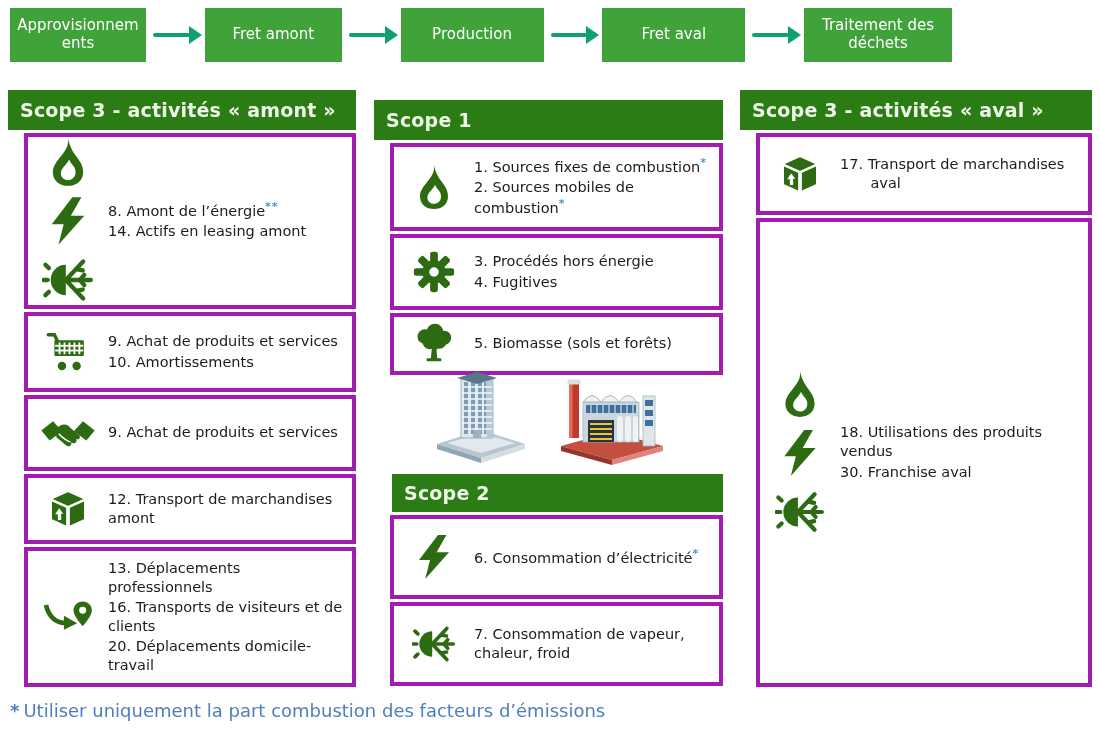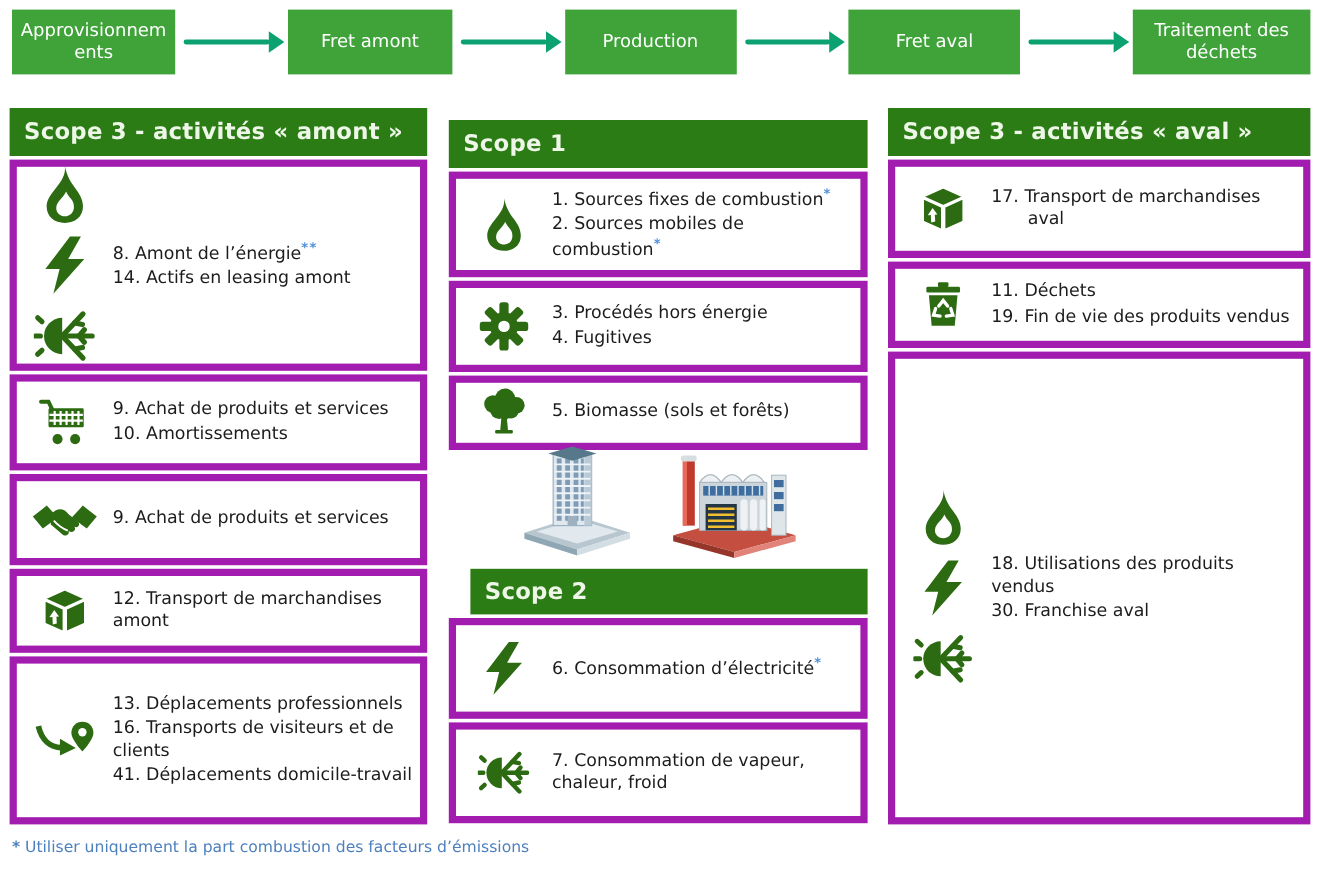--- a/index.html
+++ b/index.html
@@ -1,56 +1,56 @@
 <!DOCTYPE html>
 <html><head>
 <meta charset="utf-8">
 <style>
   html,body{margin:0;padding:0;background:#fff;}
   .canvas{position:relative;width:1100px;height:743px;background:#fff;overflow:hidden;
           font-family:"DejaVu Sans","Liberation Sans",sans-serif;}
 
   
-  .procbar{position:absolute;left:10px;top:8px;width:1082px;height:54px;display:flex;align-items:center;}
+  .procbar{position:absolute;left:10px;top:8px;width:942px;height:54px;display:flex;align-items:center;}
   .step{flex:none;background:#3fa33a;color:#fff;font-size:15px;line-height:1.18;height:54px;
         display:flex;align-items:center;justify-content:center;text-align:center;
         padding:2px 6px;box-sizing:border-box;overflow-wrap:anywhere;}
   .s1{width:136px}.s2{width:137px}.s3{width:143px}.s4{width:143px}.s5{width:148px}
   .arrowwrap{flex:1;position:relative;height:54px;min-width:40px;}
   .arrowline{position:absolute;left:7px;right:15px;top:25px;height:4px;background:#0ba171;border-radius:2px;}
   .arrowhead{position:absolute;right:3px;top:18px;width:0;height:0;
              border-left:13px solid #0ba171;border-top:9px solid transparent;border-bottom:9px solid transparent;}
 
   
   .col{position:absolute;display:flex;flex-direction:column;gap:3px;box-sizing:border-box;}
   #col-left{left:8px;top:90px;width:348px;height:597px;}
   #scope1-box{left:374px;top:100px;width:349px;height:275px;}
   #scope2-box{left:374px;top:474px;width:349px;height:212px;}
   #col-right{left:740px;top:90px;width:352px;height:597px;}
 
   .colhead{flex:none;background:#2b7c14;color:#eef6e8;font-size:19px;font-weight:bold;
            display:flex;align-items:center;padding:0 12px;box-sizing:border-box;height:40px;letter-spacing:.2px;}
   .h38{height:38px;margin-left:18px;}
-  .block{border:6px solid #a21caf;background:#fff;display:flex;align-items:center;box-sizing:border-box;flex:none;}
+  .block{border:4px solid #a21caf;background:#fff;display:flex;align-items:center;box-sizing:border-box;flex:none;margin-left:16px;}
   .grow{flex:1 1 auto;}
   .icons{width:80px;flex:none;display:flex;flex-direction:column;align-items:center;justify-content:center;gap:10px;}
   .ic{width:44px;height:44px;color:#2c6b12;display:block;}
   .ic-lg{width:52px;height:52px;}
   .txt{flex:1;font-size:14.5px;color:#1c1c1c;line-height:1.32;padding-right:6px;}
   .line{margin:1px 0;}
   .hang{padding-left:2.1em;text-indent:-2.1em;}
   sup.ast{color:#4e90d9;font-size:11px;font-weight:bold;letter-spacing:1px;}
 
   
   #site-images{position:absolute;left:374px;top:364px;width:349px;height:104px;
                display:flex;align-items:flex-end;justify-content:center;gap:26px;}
   .siteimg{display:block;}
 
   
-  .footnotes{position:absolute;left:10px;top:697px;font-size:13px;color:#4e80bd;line-height:1.5;}
+  .footnotes{position:absolute;left:10px;top:697px;font-size:18px;color:#4e80bd;line-height:1.5;}
   .fn-marker{font-weight:bold;letter-spacing:1px;margin-right:3px;}
   .hidden-defs{position:absolute;width:0;height:0;overflow:hidden;}
 </style>
 </head>
 <body>
 
 <svg class="hidden-defs" aria-hidden="true">
   <defs>
     <symbol id="i-flame" viewBox="0 0 24 24">
       <path fill="currentColor" fill-rule="evenodd" d="M12 1 C12.5 4.5 10.6 7 8.6 9.5 C6.6 12 5 14.1 5 16.6 C5 20.7 8.1 23 12 23 C15.9 23 19 20.7 19 16.6 C19 13.6 17.3 11.3 15.8 9.3 C14.3 7.3 12.8 5 12 1 Z
@@ -237,21 +237,21 @@
 
     <div class="block grow">
       <div class="icons">
           <svg class="ic" style="width:52px;height:44px">
             <use href="#i-travel"></use>
           </svg>
         </div>
       <div class="txt">
         <div class="line">13. Déplacements professionnels</div>
         <div class="line">16. Transports de visiteurs et de clients</div>
-        <div class="line">41. Déplacements domicile-travail</div>
+        <div class="line">20. Déplacements domicile-travail</div>
       </div>
     </div>
   </div>
 
   <div class="col" id="scope1-box">
     <div class="colhead">Scope 1</div>
 
     <div class="block" style="height:88px">
       <div class="icons">
           <svg class="ic" style="width:48px;height:48px">
@@ -392,31 +392,20 @@
       <div class="icons">
           <svg class="ic" style="width:40px;height:40px">
             <use href="#i-box"></use>
           </svg>
         </div>
       <div class="txt">
         <div class="line hang">17. Transport de marchandises aval</div>
       </div>
     </div>
 
-    <div class="block" style="height:72px">
-      <div class="icons">
-          <svg class="ic" style="width:42px;height:42px">
-            <use href="#i-bin"></use>
-          </svg>
-        </div>
-      <div class="txt">
-        <div class="line">11. Déchets</div>
-        <div class="line">19. Fin de vie des produits vendus</div>
-      </div>
-    </div>
 
     <div class="block grow" style="align-items:center">
       <div class="icons" style="gap:9px">
         <svg class="ic" style="width:50px;height:50px">
             <use href="#i-flame"></use>
           </svg>
         <svg class="ic" style="width:50px;height:50px">
             <use href="#i-bolt"></use>
           </svg>
         <svg class="ic" style="width:50px;height:50px">

